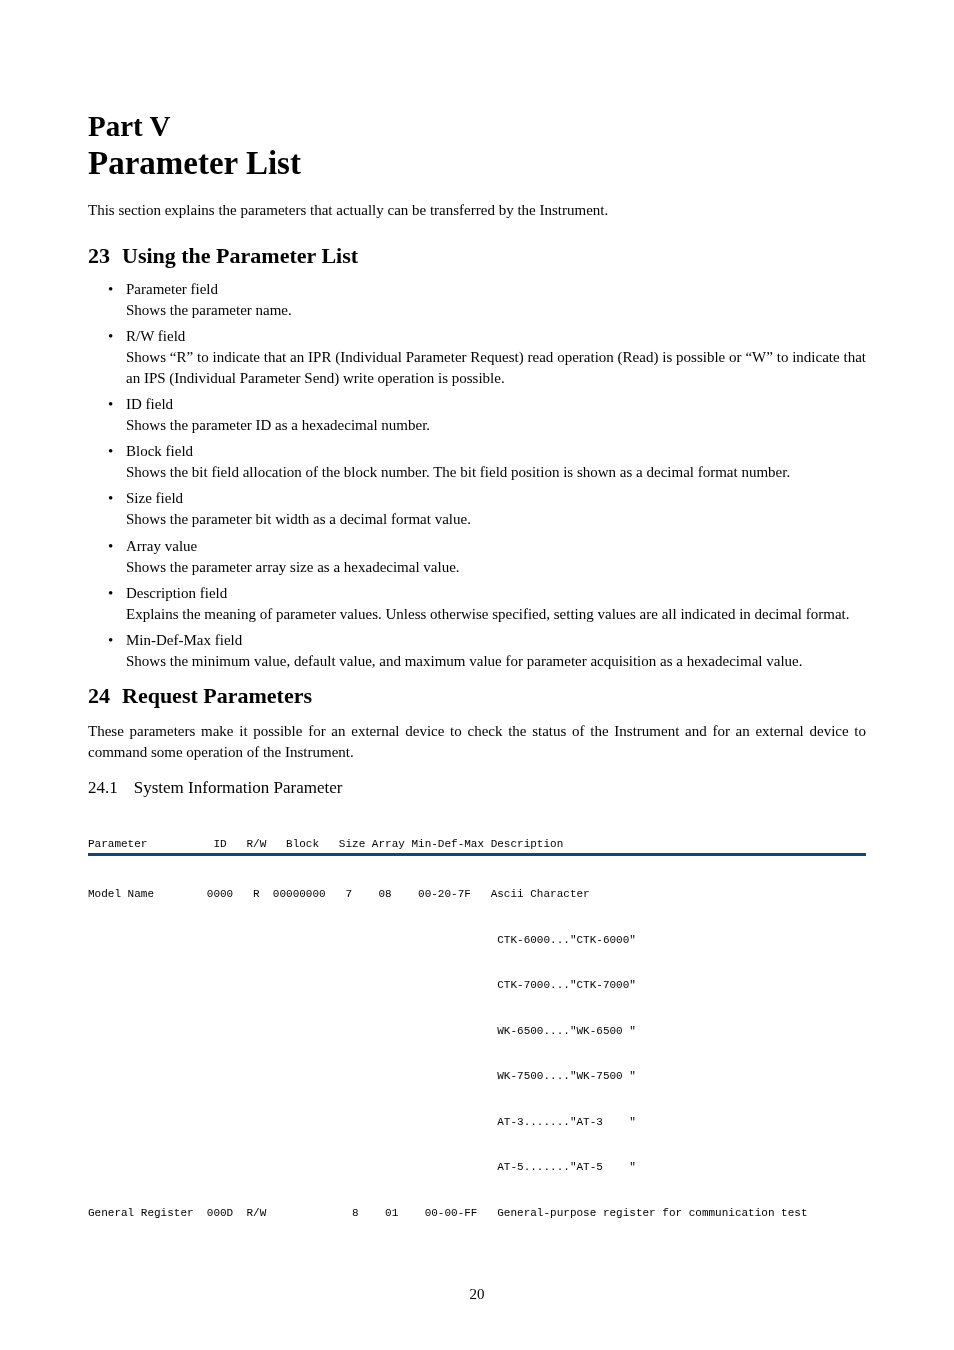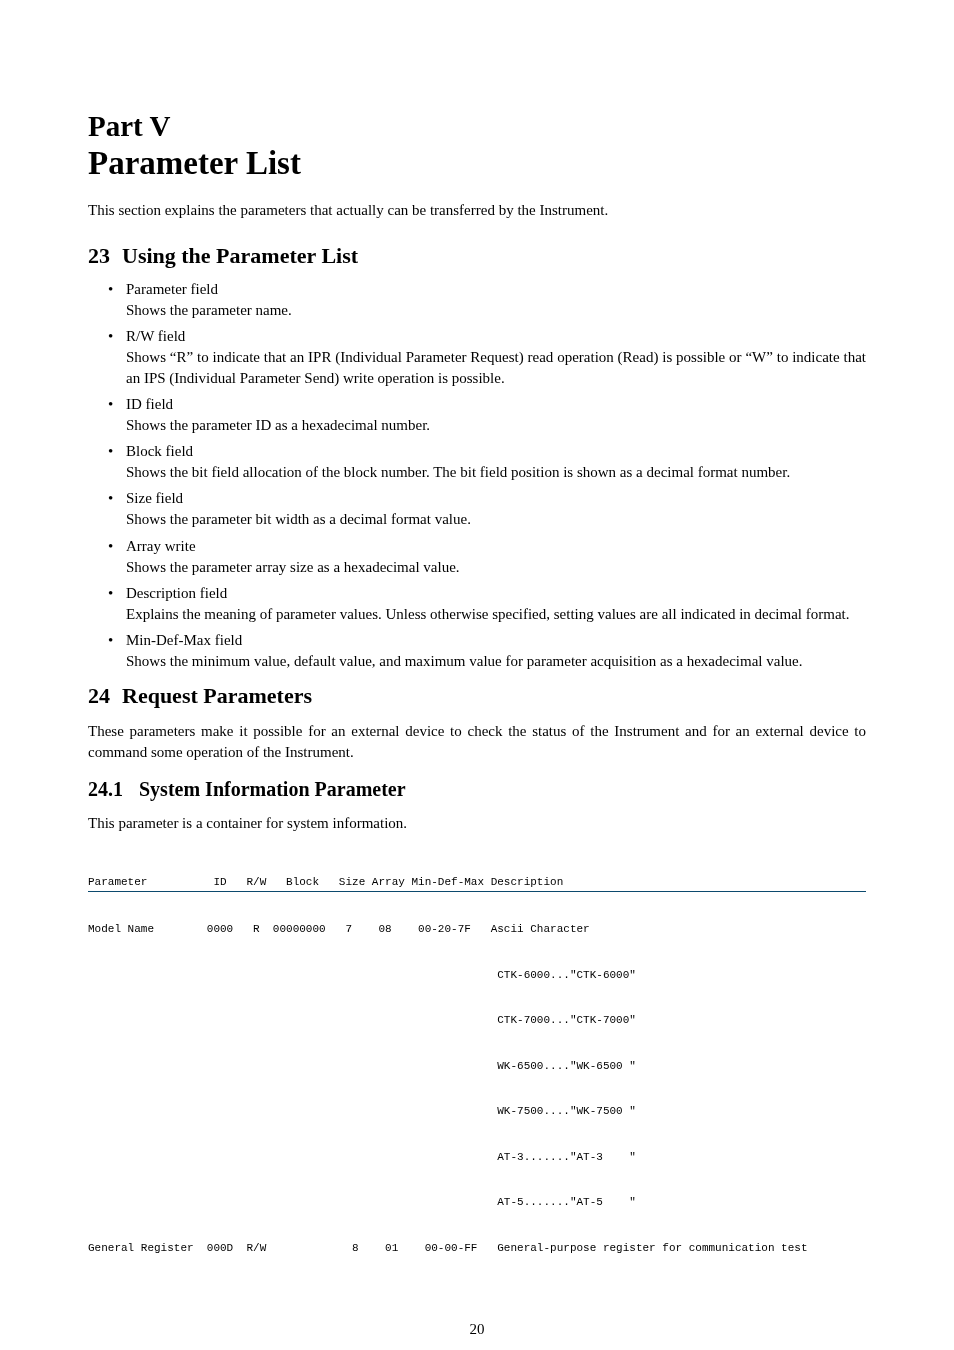--- a/index.html
+++ b/index.html
@@ -31,22 +31,22 @@
   .h1 {
     font-size: 22px;
     font-weight: bold;
     margin: 8px 0 12px 0;
   }
   .sec-num {
     display: inline-block;
     margin-right: 12px;
   }
   .h2 {
-    font-size: 20px;
-    font-weight: bold;
+    font-size: 17px;
+    font-weight: normal;
     margin: 16px 0 10px 0;
   }
   .h2-num {
     display: inline-block;
     margin-right: 16px;
   }
   ul.bullets {
     list-style: none;
     padding: 0 0 0 20px;
     margin: 0 0 12px 0;
@@ -81,21 +81,21 @@
   }
   .param-table {
     font-family: "Courier New", Courier, monospace;
     font-size: 11px;
     line-height: 1.35;
     white-space: pre;
     margin-top: 4px;
   }
   .param-table .hdr {
     display: block;
-    border-bottom: 1px solid #0c4a6e;
+    border-bottom: 3px solid #0c4a6e;
     padding-bottom: 1px;
   }
   .param-table .row {
     display: block;
     padding-top: 1px;
   }
   .page-num {
     text-align: center;
     font-size: 15px;
     margin-top: 36px;
@@ -130,42 +130,41 @@
     </li>
     <li>
       <span class="field-name">Block field</span>
       <span class="field-desc">Shows the bit field allocation of the block number. The bit field position is shown as a decimal format number.</span>
     </li>
     <li>
       <span class="field-name">Size field</span>
       <span class="field-desc">Shows the parameter bit width as a decimal format value.</span>
     </li>
     <li>
-      <span class="field-name">Array write</span>
+      <span class="field-name">Array value</span>
       <span class="field-desc">Shows the parameter array size as a hexadecimal value.</span>
     </li>
     <li>
       <span class="field-name">Description field</span>
       <span class="field-desc">Explains the meaning of parameter values. Unless otherwise specified, setting values are all indicated in decimal format.</span>
     </li>
     <li>
       <span class="field-name">Min-Def-Max field</span>
       <span class="field-desc">Shows the minimum value, default value, and maximum value for parameter acquisition as a hexadecimal value.</span>
     </li>
   </ul>
 
   <div class="h1">
     <span class="sec-num">24</span><span>Request Parameters</span>
   </div>
   <p class="body-text">These parameters make it possible for an external device to check the status of the Instrument and for an external device to command some operation of the Instrument.</p>
 
   <div class="h2">
     <span class="h2-num">24.1</span><span>System Information Parameter</span>
   </div>
-  <p class="body-text">This parameter is a container for system information.</p>
 
   <div class="param-table">
     <span class="hdr">Parameter          ID   R/W   Block   Size Array Min-Def-Max Description</span>
     <span class="row">Model Name        0000   R  00000000   7    08    00-20-7F   Ascii Character</span>
     <span class="row">                                                              CTK-6000..."CTK-6000"</span>
     <span class="row">                                                              CTK-7000..."CTK-7000"</span>
     <span class="row">                                                              WK-6500...."WK-6500 "</span>
     <span class="row">                                                              WK-7500...."WK-7500 "</span>
     <span class="row">                                                              AT-3......."AT-3    "</span>
     <span class="row">                                                              AT-5......."AT-5    "</span>

